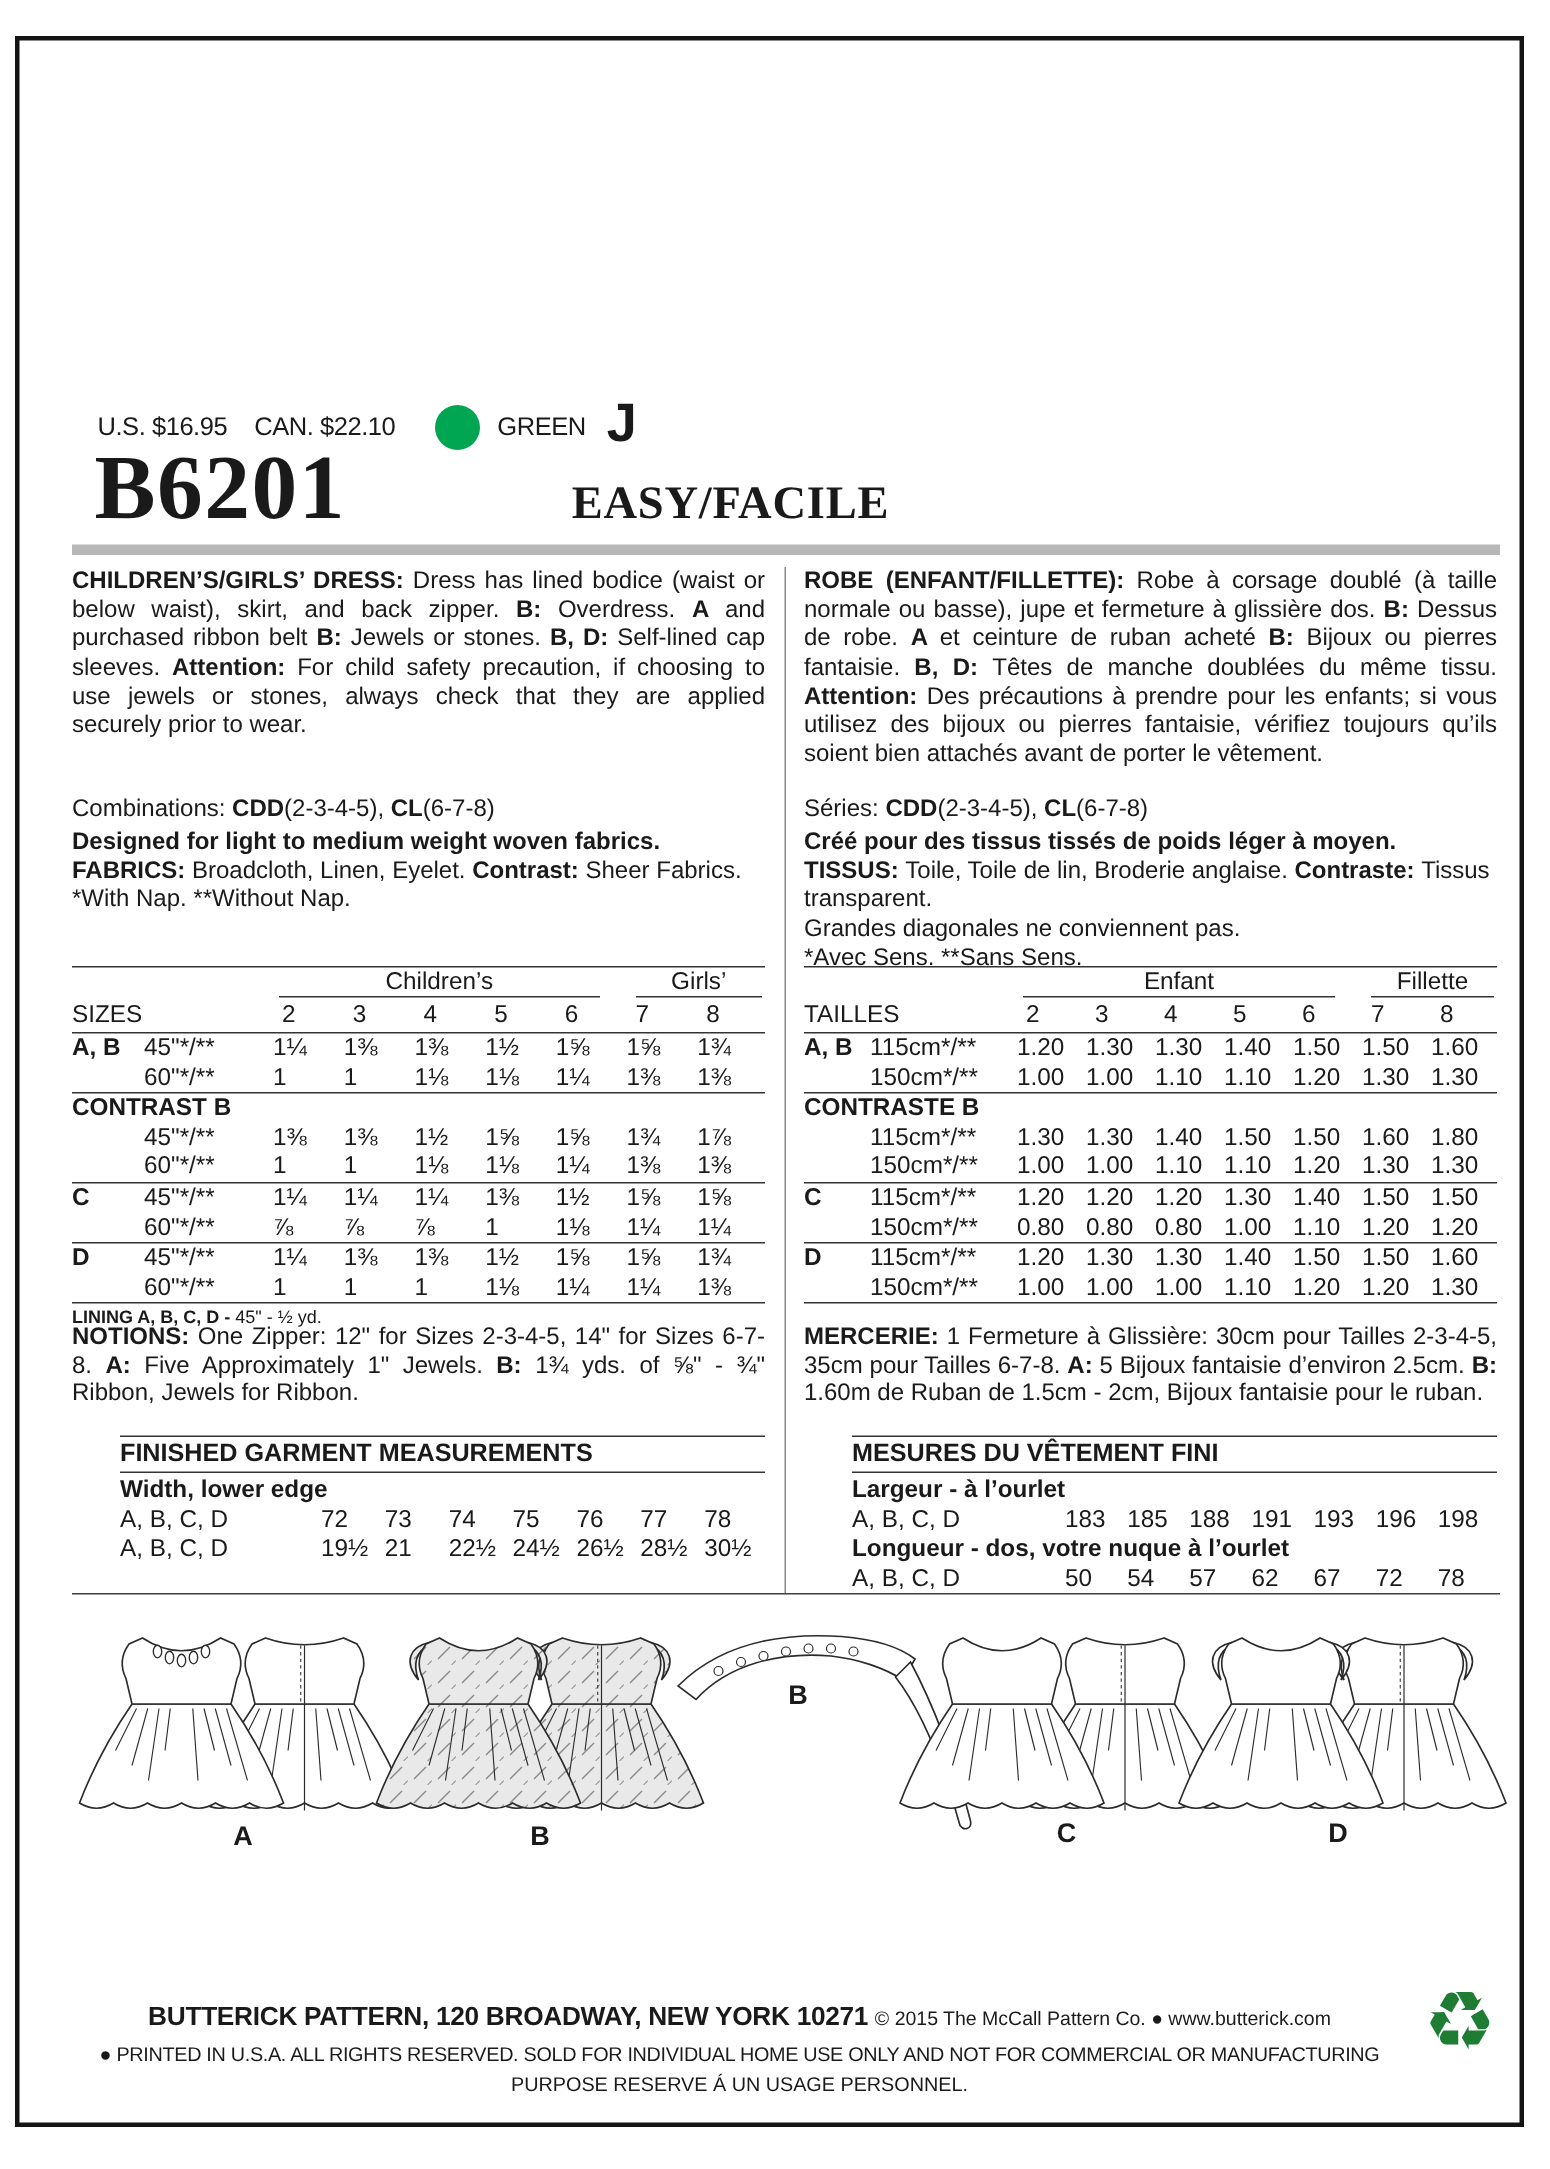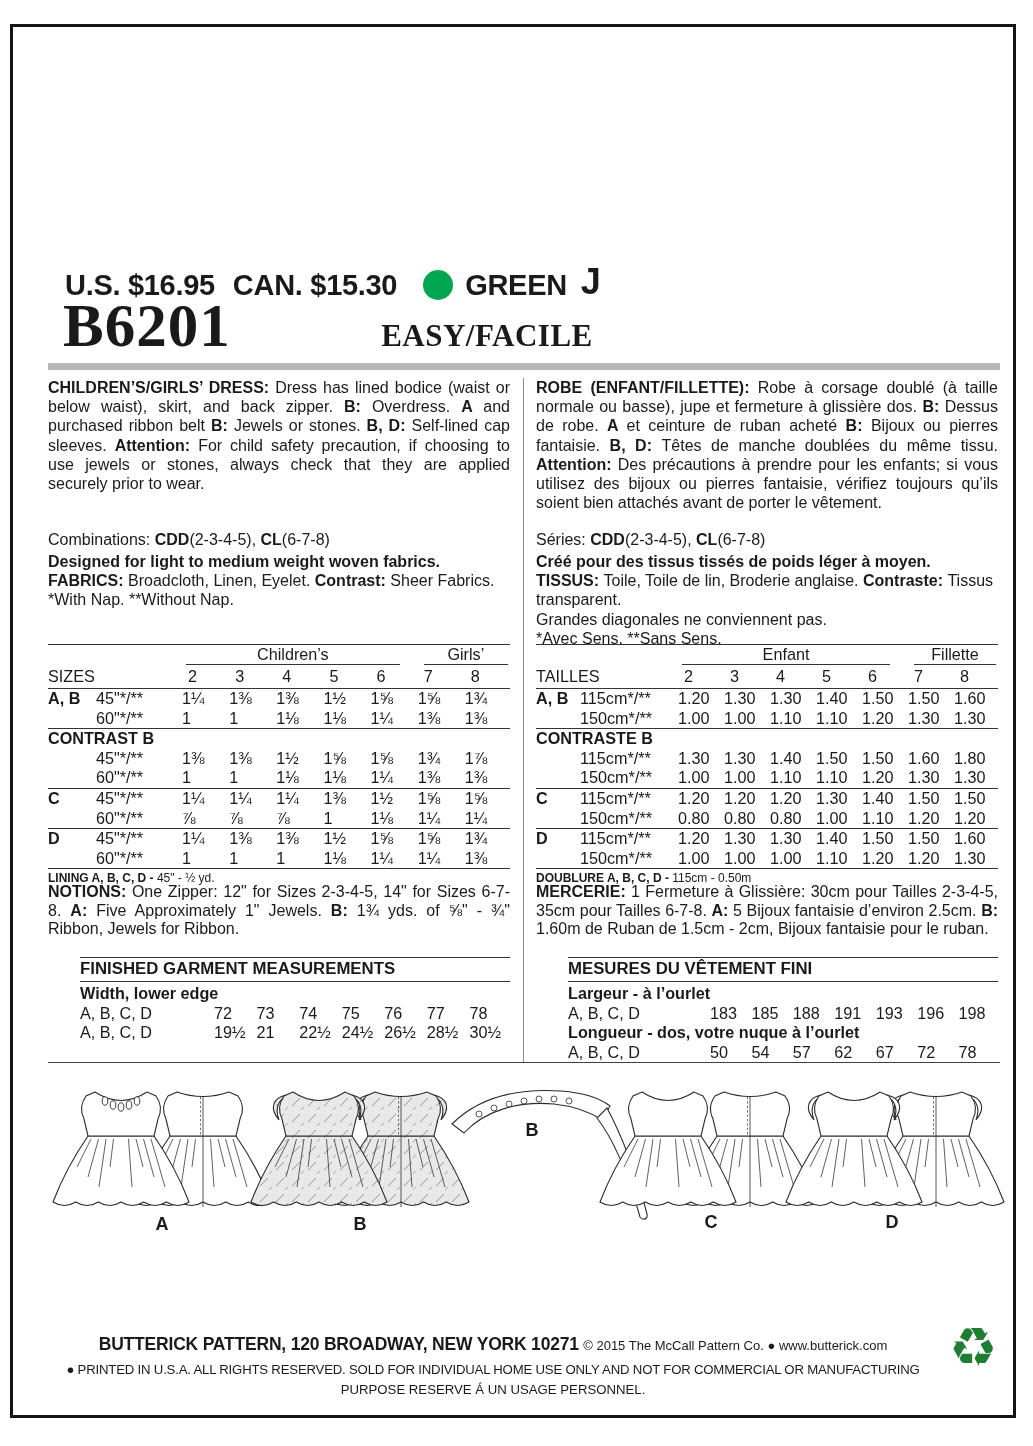--- a/index.html
+++ b/index.html
@@ -1,21 +1,21 @@
 <!DOCTYPE html>
 <html><head>
 <meta charset="utf-8">
 <style>
   html,body{margin:0;padding:0;background:#fff;}
   .page{position:relative;width:1033px;height:1446px;background:#fff;overflow:hidden;
         font-family:"Liberation Sans",sans-serif;color:#1a1a1a;}
   .frame{position:absolute;left:10px;top:24px;width:1000px;height:1388px;border:3px solid #141414;}
   
   .price-row{position:absolute;top:237px;left:52px;display:flex;align-items:center;}
-  .price{font-weight:bold;font-size:29px;letter-spacing:-0.3px;margin-right:18px;}
+  .price{font-weight:normal;font-size:17px;letter-spacing:-0.3px;margin-right:18px;}
   .dot{width:30px;height:30px;border-radius:50%;background:#00A651;margin:0 12px 0 8px;}
   .codeletter{font-weight:bold;font-size:36px;margin-left:14px;position:relative;top:-3px;}
   .title-row{position:absolute;top:264px;left:50px;width:940px;white-space:nowrap;}
   .pnum{font-family:"Liberation Serif",serif;font-weight:bold;font-size:61px;letter-spacing:1px;}
   .difficulty{font-family:"Liberation Serif",serif;font-weight:bold;font-size:31px;margin-left:146px;letter-spacing:0.5px;}
   .graybar{position:absolute;top:336px;left:35px;width:952px;height:7px;background:#b7b7b7;}
   
   .columns{position:absolute;top:351px;left:35px;width:952px;display:flex;border-bottom:1.6px solid #3f3f3f;}
   .col{width:462px;height:684px;font-size:16px;position:relative;}
   .divider{width:1.5px;background:#8a8a8a;margin:0 12px 0 12.5px;}
@@ -61,21 +61,21 @@
            font-family:"DejaVu Sans",sans-serif;}
 </style>
 </head>
 <body>
 
 <div class="page">
   <div class="frame">
 
     <div class="price-row">
       <span class="price">U.S. $16.95</span>
-      <span class="price">CAN.  $15.30</span>
+      <span class="price">CAN.  $22.10</span>
       <span class="dot" id="green-dot" style="background: rgb(0, 166, 81);"></span>
       <span class="price" style="margin-right:0">GREEN</span>
       <span class="codeletter">J</span>
     </div>
 
     <div class="title-row">
       <span class="pnum">B6201</span>
       <span class="difficulty">EASY/FACILE</span>
     </div>
 
@@ -338,21 +338,20 @@
               <div class="lab"></div>
               <div class="wid">150cm*/**</div>
               <div class="num">1.00</div>
               <div class="num">1.00</div>
               <div class="num">1.00</div>
               <div class="num">1.10</div>
               <div class="num">1.20</div>
               <div class="num">1.20</div>
               <div class="num">1.30</div>
             </div>
-            <div class="lining"><b>DOUBLURE A, B, C, D - </b><span>115cm - 0.50m</span></div>
           </div>
         <div class="b-notions para"><b>MERCERIE: </b><span>1 Fermeture à Glissière: 30cm pour Tailles 2-3-4-5, 35cm pour Tailles  6-7-8. </span><b>A: </b><span>5 Bijoux fantaisie d’environ 2.5cm. </span><b>B: </b><span>1.60m de Ruban de 1.5cm - 2cm, Bijoux fantaisie pour le ruban.</span></div>
         <div class="b-fgm">
             <div class="fgm-title">MESURES DU VÊTEMENT FINI</div>
             <div class="trow fgmrow">
               <div class="fgm-head">Largeur - à l’ourlet</div>
             </div>
             <div class="trow fgmrow">
               <div class="fgm-lab">A, B, C, D</div>
               <div class="num">183</div>

